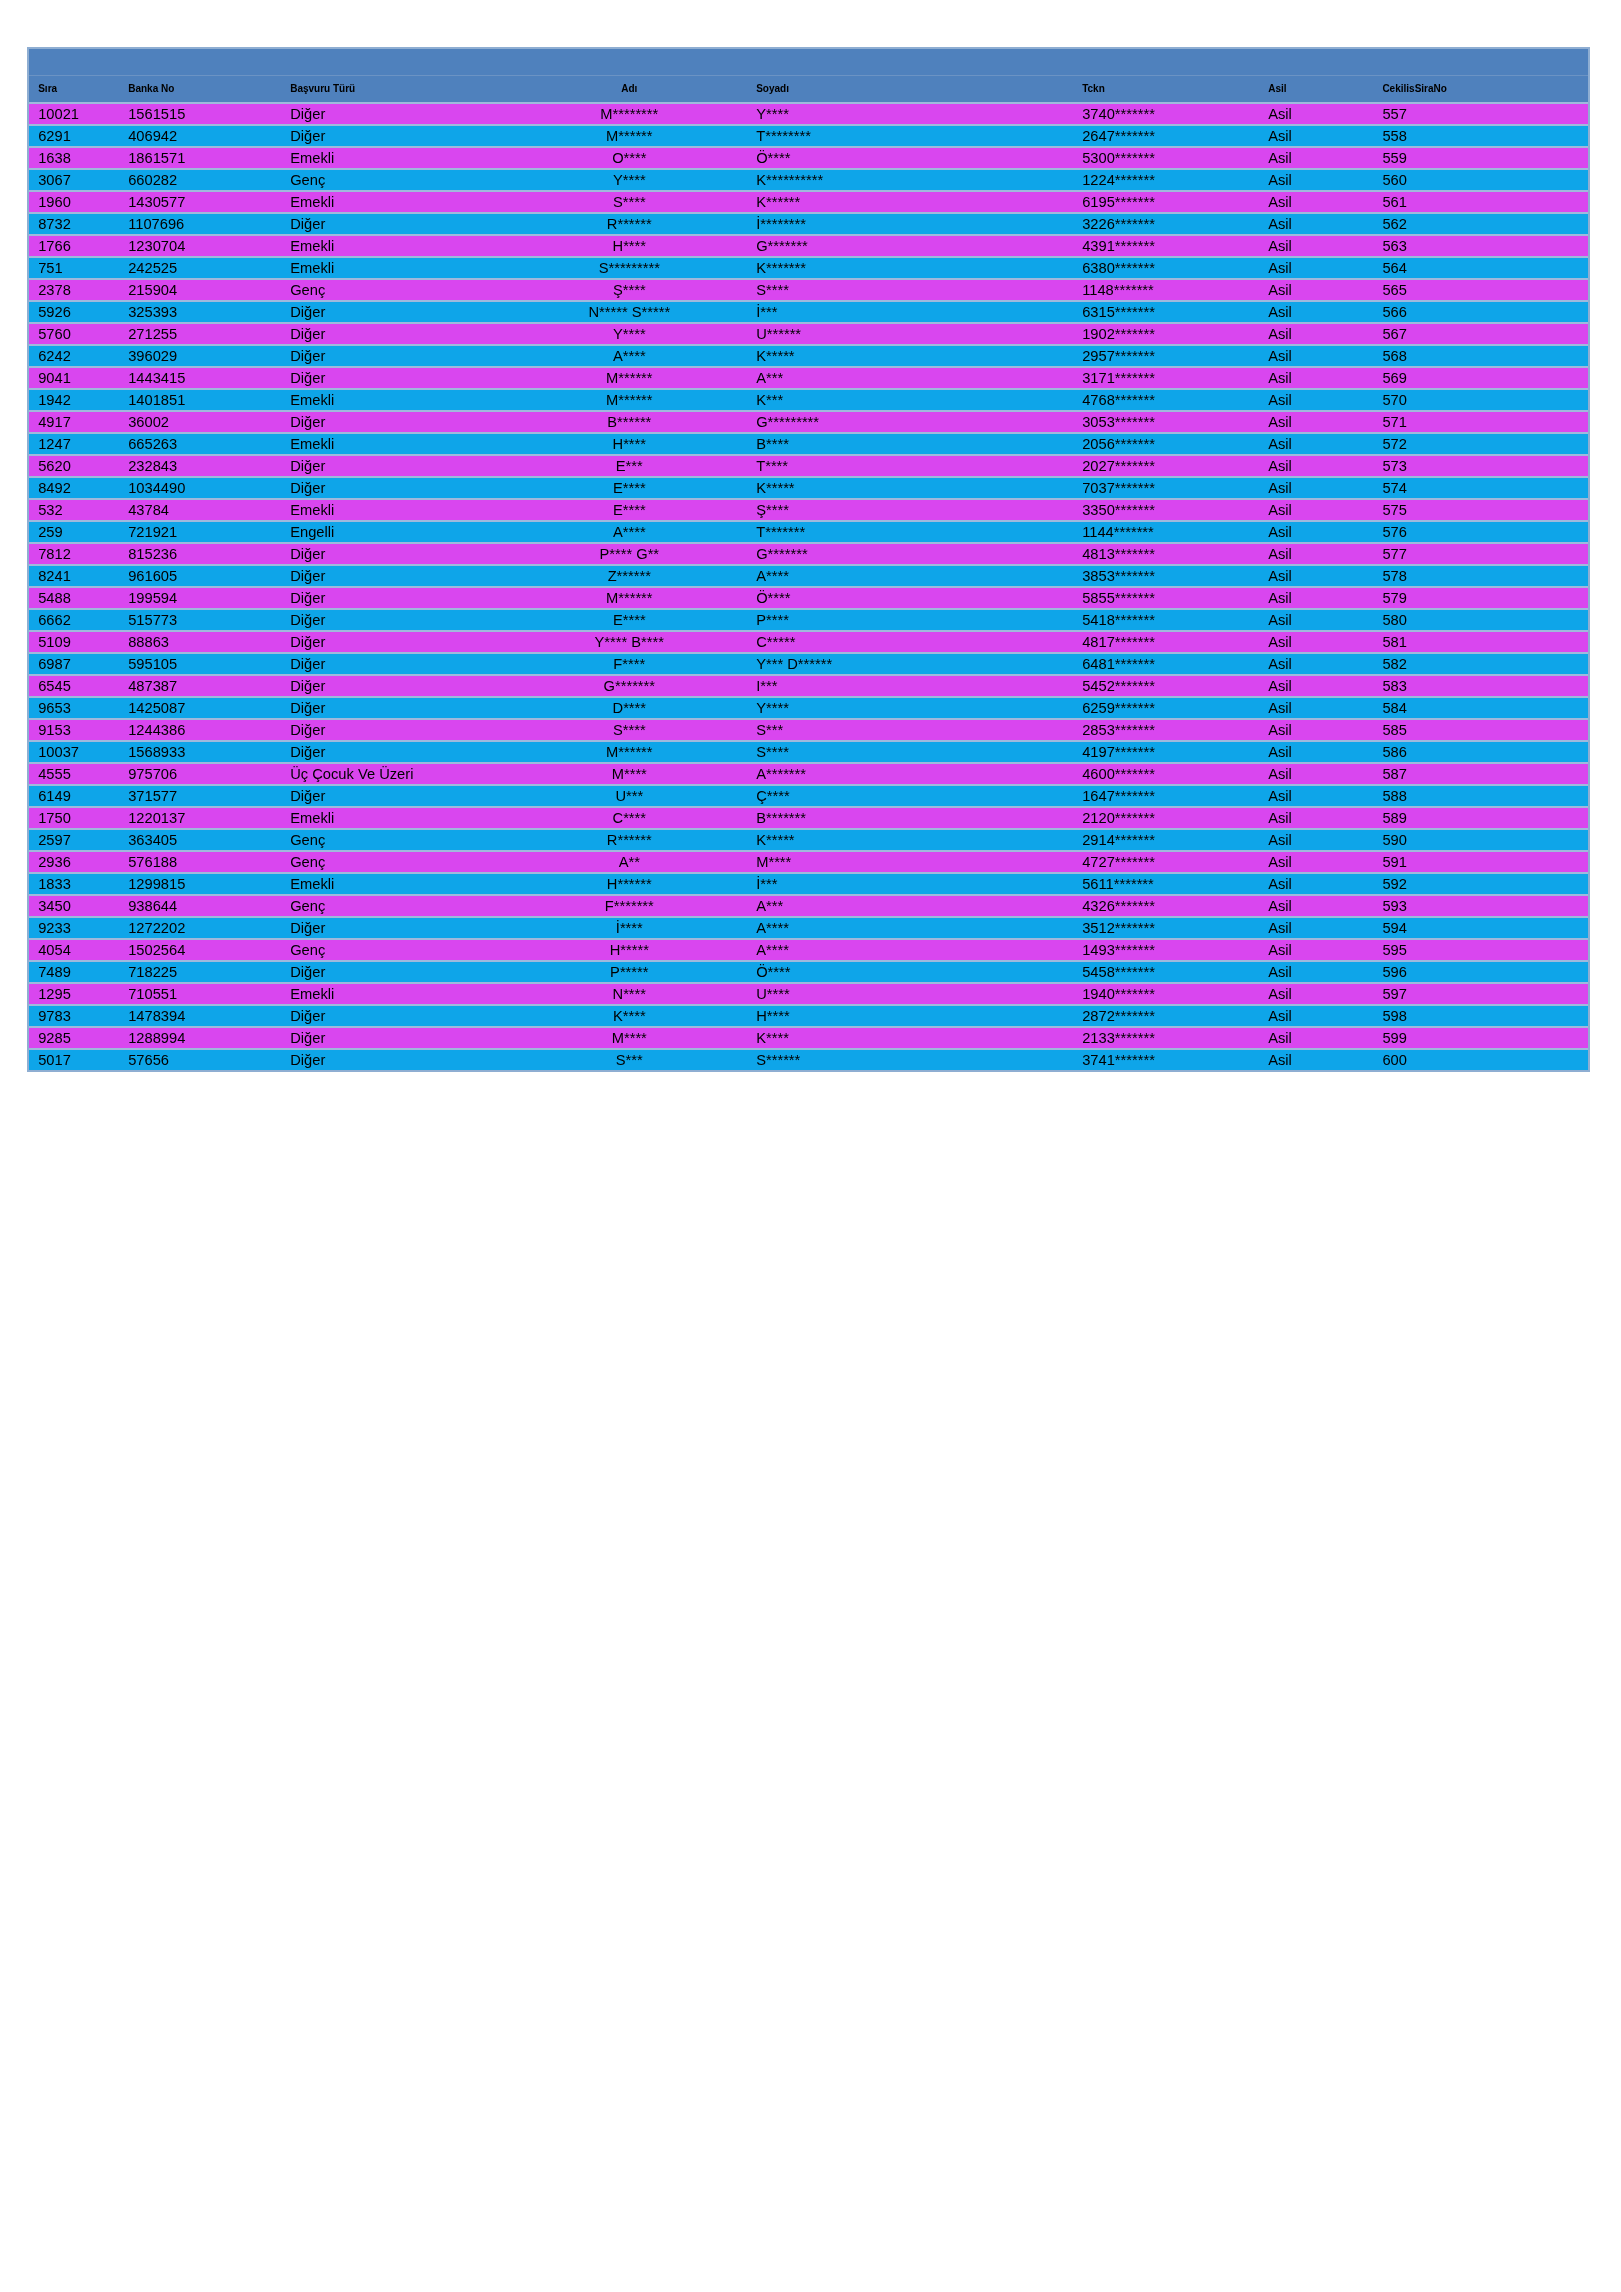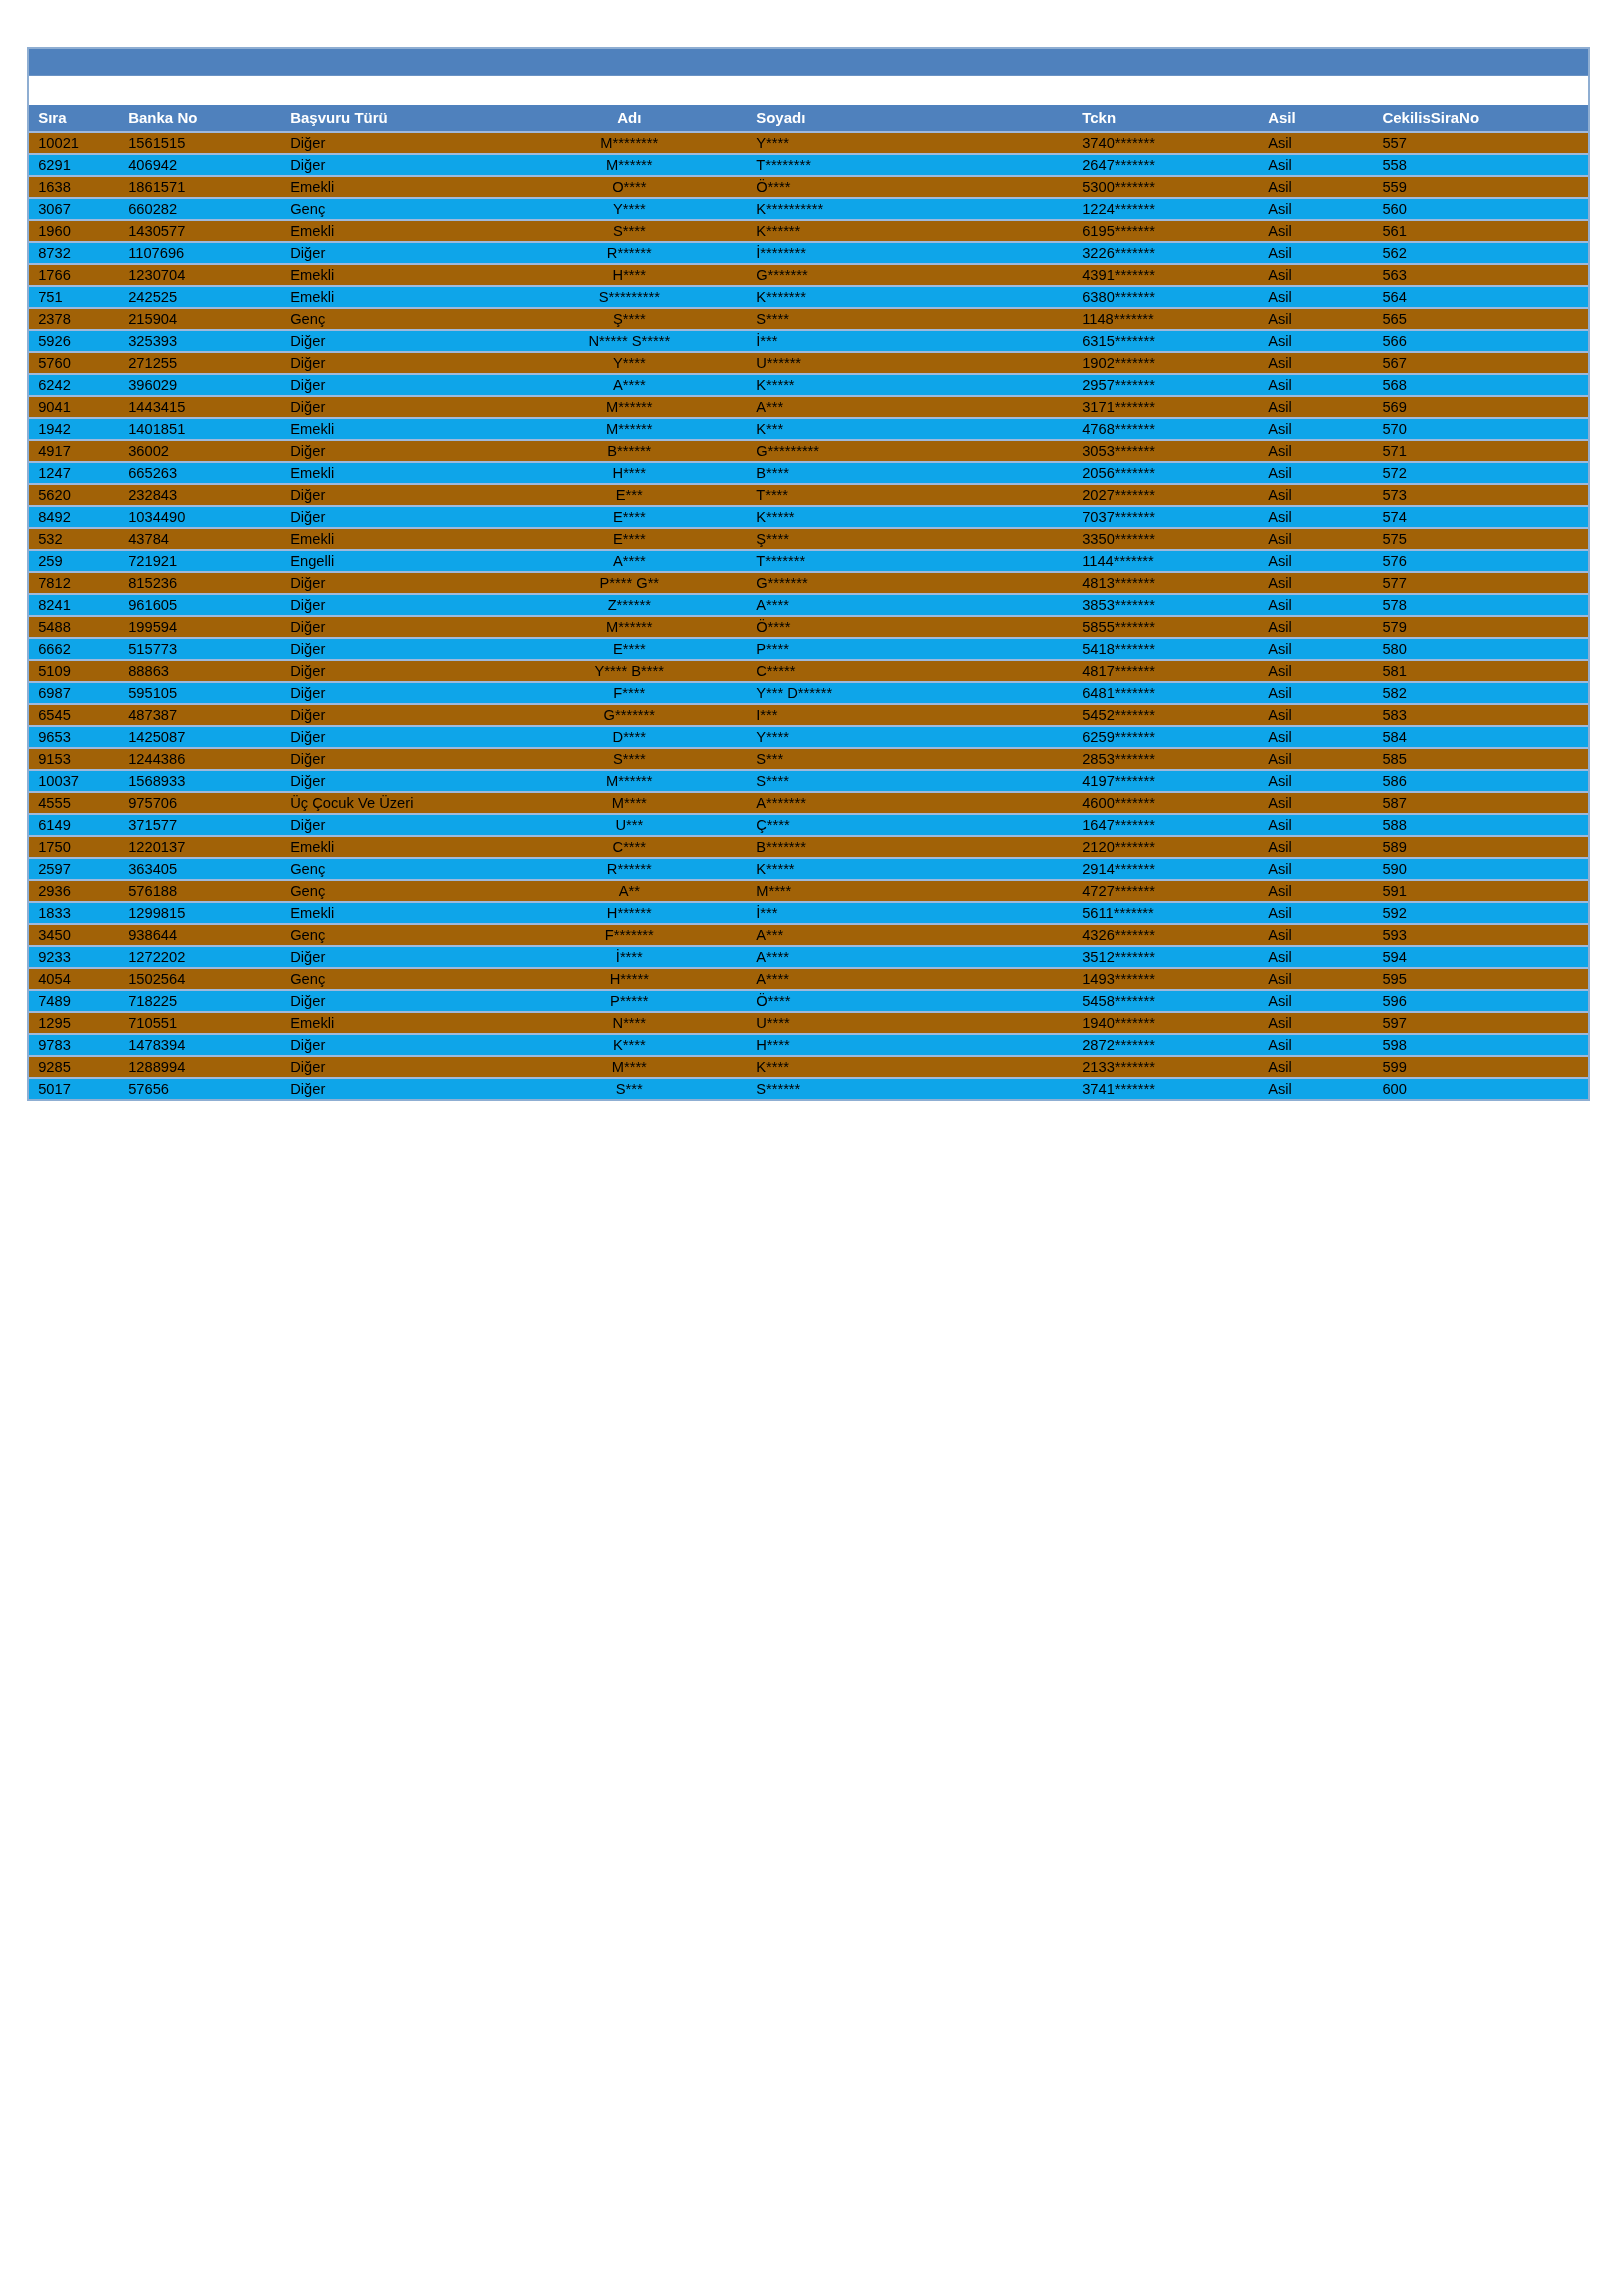--- a/index.html
+++ b/index.html
@@ -20,34 +20,33 @@
   }
   .band{
     height:25.5px;
     background:#4f81bd;
     border-bottom:1px solid #6b93c4;
   }
   .header-row{
     display:flex;
     height:26.5px;
     background:#4f81bd;
-    color:#ffffff;
+    color:#000000;
     font-weight:bold;
-    font-size:15px;
+    font-size:10px;
     line-height:26.5px;
-    margin-top:29px;
   }
   .row{
     display:flex;
     height:20px;
     line-height:20px;
     font-size:14.7px;
     border-top:2px solid #9fb9dc;
   }
-  .row.alt{background:#a16207;}
+  .row.alt{background:#d946ef;}
   .row.plain{background:#0ea5e9;}
   .cell{
     box-sizing:border-box;
     padding-left:8.8px;
     white-space:nowrap;
     overflow:hidden;
   }
   
   .c0{width:90px;}
   .c1{width:162px;}

